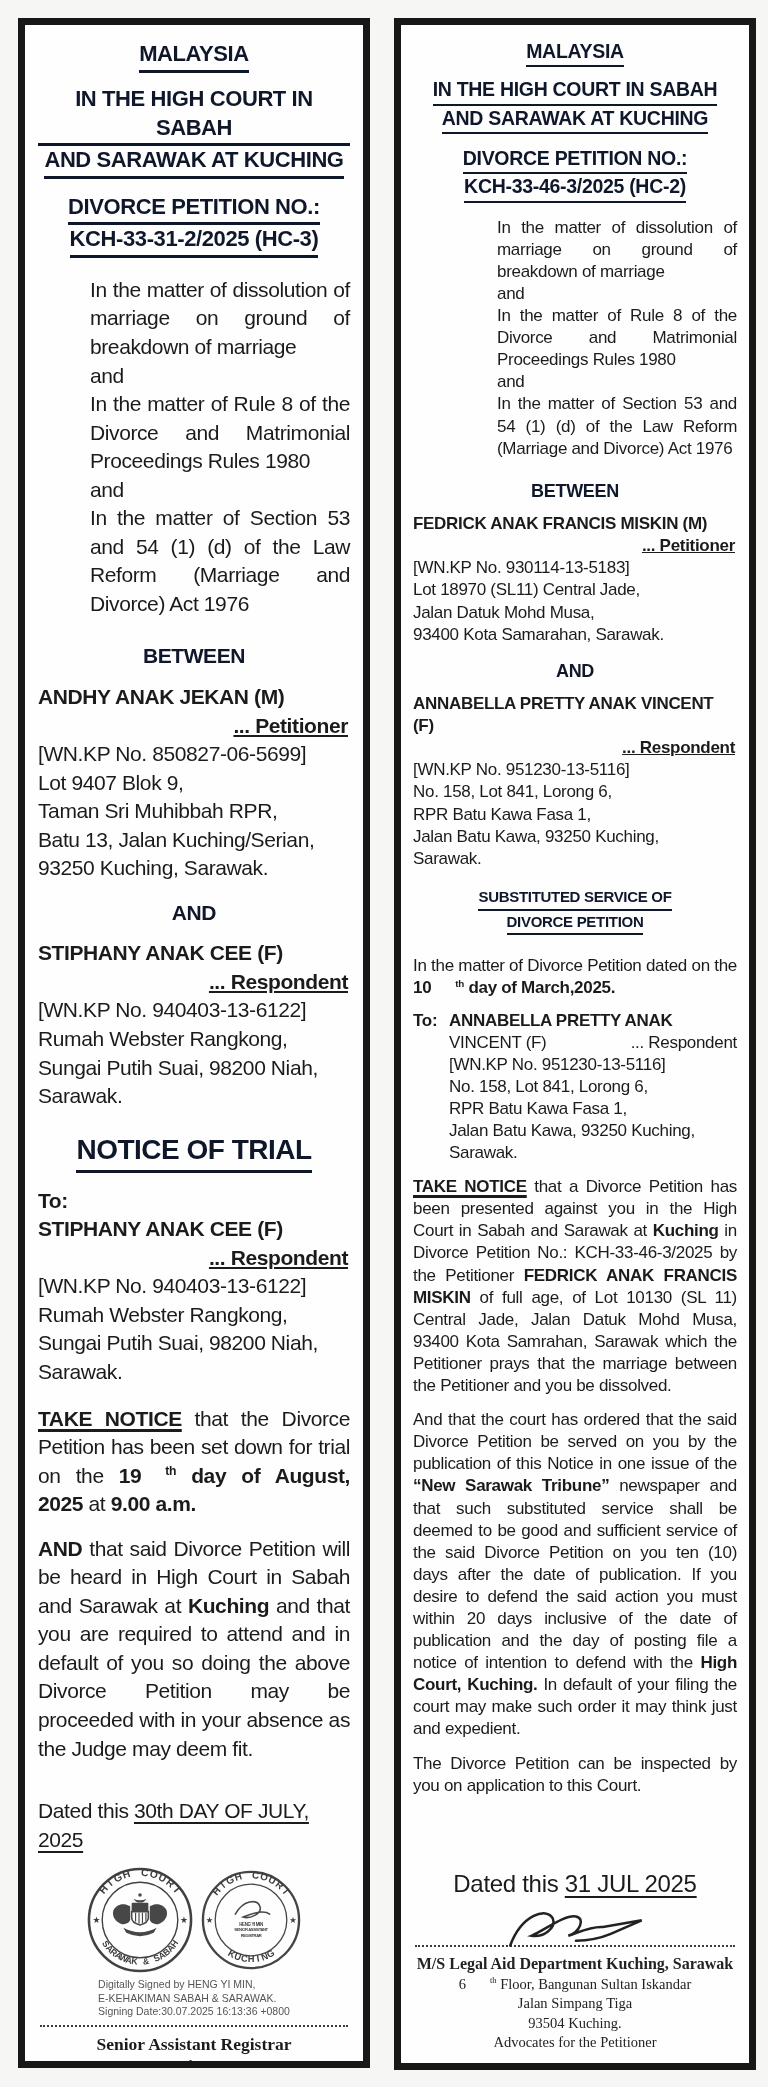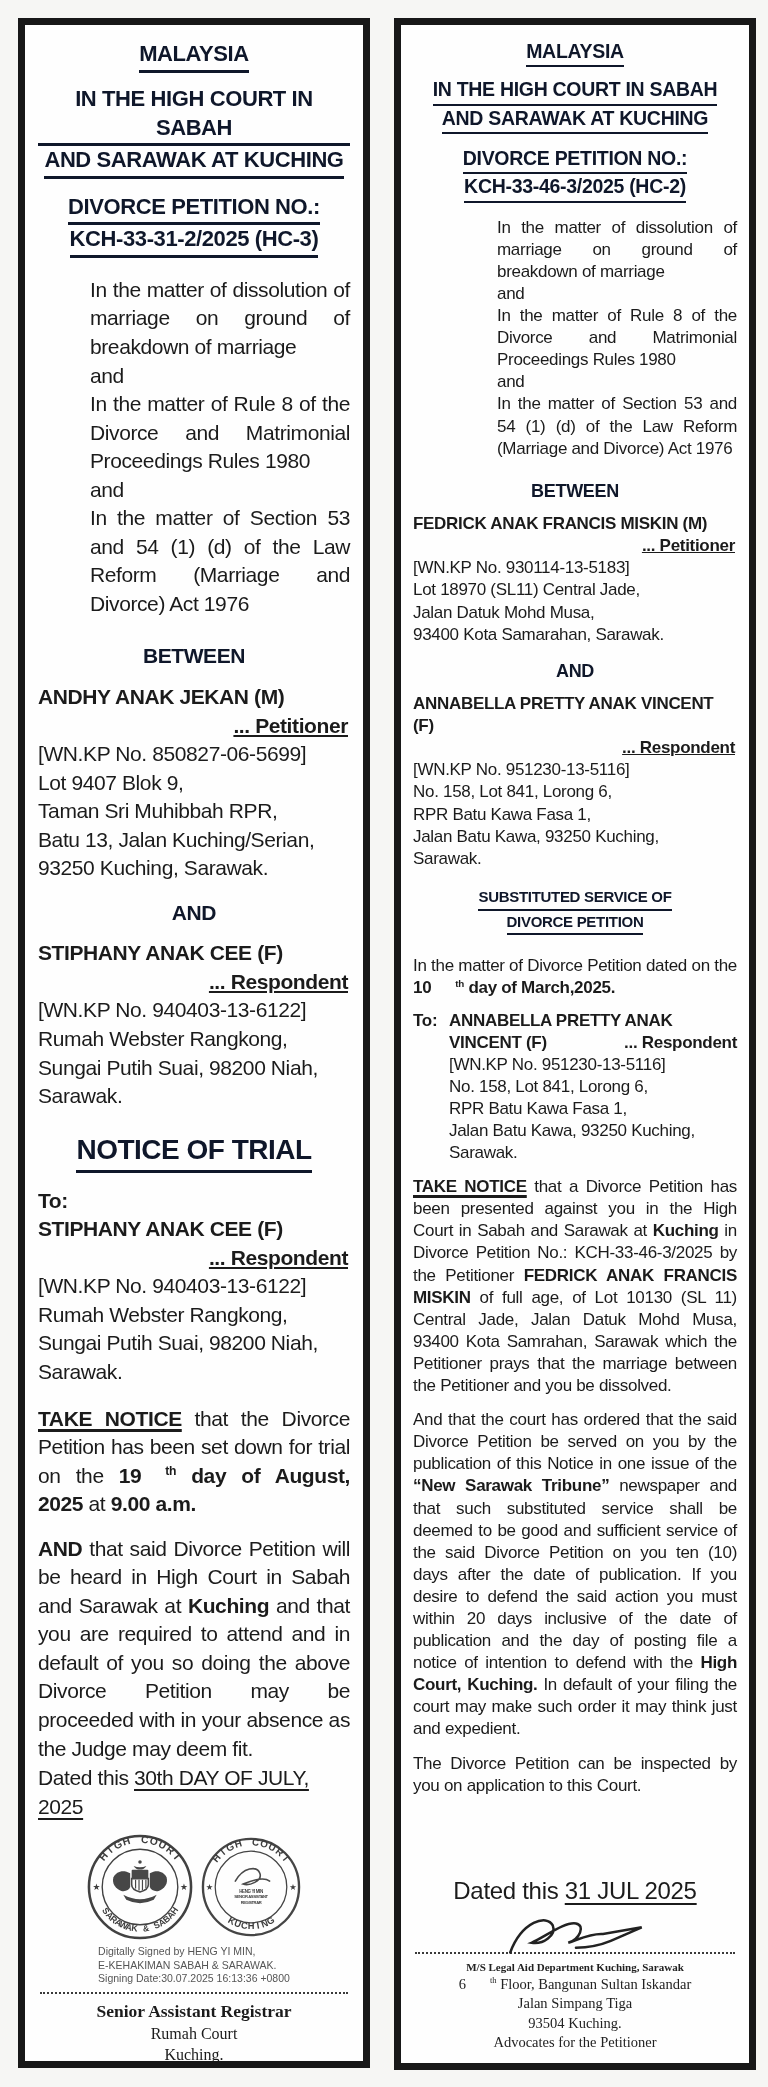--- a/index.html
+++ b/index.html
@@ -22,21 +22,21 @@
   .hl{display:inline-block;border-bottom:3px solid currentColor;padding-bottom:1px;}
   .notice-right .hl{border-bottom-width:2.5px;}
 
   .notice-left .h-country{font-size:22px;margin:0 0 12px;}
   .notice-left .h-court{font-size:22px;line-height:1.3;margin:0 0 14px;}
   .notice-left .h-petno{font-size:22px;line-height:1.3;margin:0 0 18px;}
   .notice-left .matter{margin:0 0 10px 52px;}
   .notice-left .lbl{margin:14px 0 12px;font-size:21px;}
   .notice-left .h-title{font-size:28px;margin:18px 0 14px;letter-spacing:-0.5px;}
   .notice-left .para{margin:16px 0 0;text-align:justify;}
-  .notice-left .dated{margin-top:1px;text-align:left;}
+  .notice-left .dated{margin-top:34px;text-align:left;}
 
   .notice-right .h-country{font-size:19.5px;margin:2px 0 10px;}
   .notice-right .h-court{font-size:19.5px;line-height:1.3;margin:0 0 12px;}
   .notice-right .h-petno{font-size:19.5px;line-height:1.3;margin:0 0 14px;}
   .notice-right .matter{margin:0 0 8px 84px;}
   .notice-right .lbl{margin:12px 0 10px;font-size:18px;}
   .notice-right .h-title{font-size:15px;line-height:1.45;margin:14px 0 8px;}
   .notice-right .para{margin:12px 0 0;text-align:justify;}
   .notice-right .dated{margin-top:auto;padding-top:12px;text-align:center;font-size:24px;}
 
@@ -46,36 +46,36 @@
   .role{font-weight:bold;text-align:right;padding-right:2px;text-decoration:underline;}
 
   .b{font-weight:bold;}
   .u{text-decoration:underline;text-decoration-thickness:2px;text-underline-offset:4px;}
   .bu{font-weight:bold;text-decoration:underline;text-decoration-thickness:2.5px;text-underline-offset:3px;}
   .sup{vertical-align:super;font-size:0.58em;line-height:0;padding-left:24px;}
 
   .tojoin{display:flex;margin-top:10px;}
   .tolabel{font-weight:bold;width:36px;flex:none;}
   .toinner{flex:1;}
-  .torow{display:flex;justify-content:space-between;font-weight:bold;}
+  .torow{display:flex;justify-content:space-between;font-weight:normal;}
 
   .sealwrap{margin-top:auto;text-align:center;}
   .seals{display:flex;justify-content:center;align-items:center;gap:6px;margin-top:12px;}
   svg text{font-family:"Liberation Sans",sans-serif;fill:#3c3c3c;}
   .digital{font-size:10.5px;color:#555;text-align:left;width:fit-content;
     margin:4px auto 6px;letter-spacing:0;line-height:1.3;}
   .dotline{border-top:2.5px dotted #3a3a3a;height:0;margin:2px 2px 6px;}
   .signoff{font-family:"Liberation Serif",serif;font-size:16px;line-height:1.32;letter-spacing:0;text-align:center;}
   .sg-b{font-weight:bold;font-size:17.5px;}
 
   .sig-block{text-align:center;}
   .sig-block svg{display:block;margin:2px auto -16px;}
   .firm{font-family:"Liberation Serif",serif;font-size:14.5px;line-height:1.35;
     letter-spacing:0;text-align:center;color:#222;}
-  .firm-name{font-weight:bold;font-size:11px;}
+  .firm-name{font-weight:bold;font-size:16px;}
 </style>
 </head>
 <body>
 
 <div class="page">
 
   <section class="notice notice-left">
     <div class="hd h-country"><span class="hl">MALAYSIA</span></div>
     <div class="hd h-court">
       <div><span class="hl">IN THE HIGH COURT IN SABAH</span></div>

